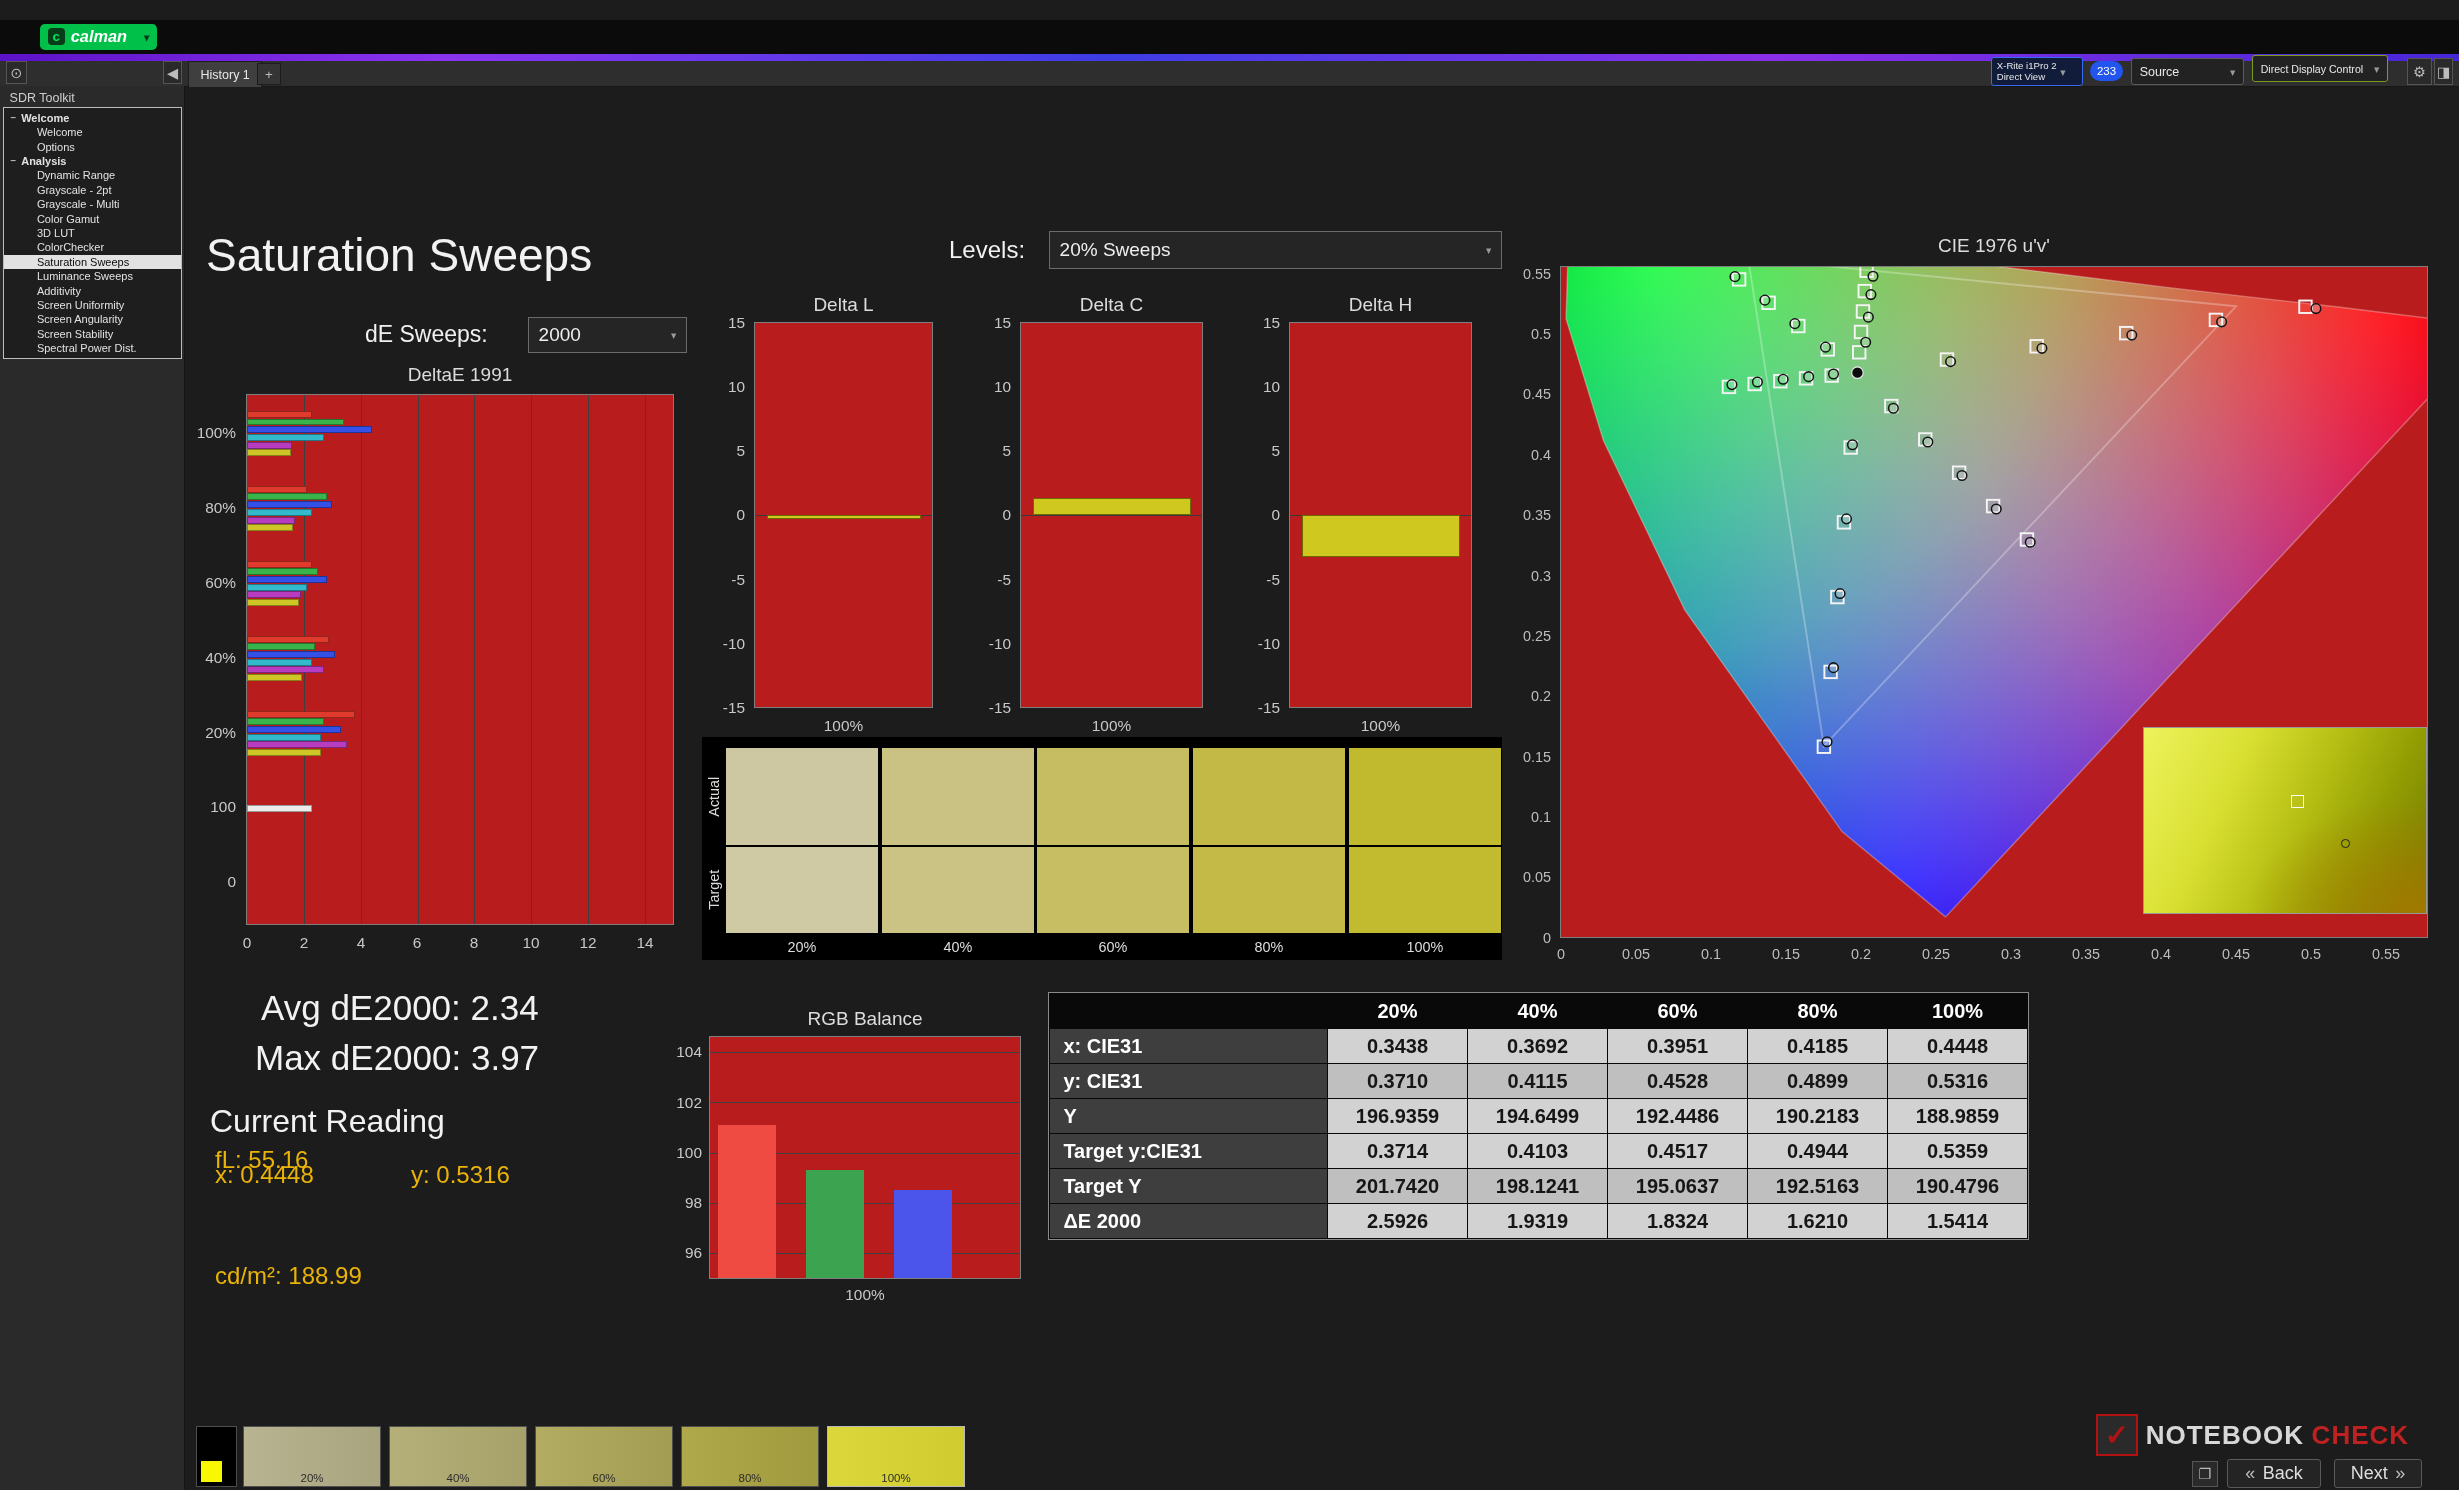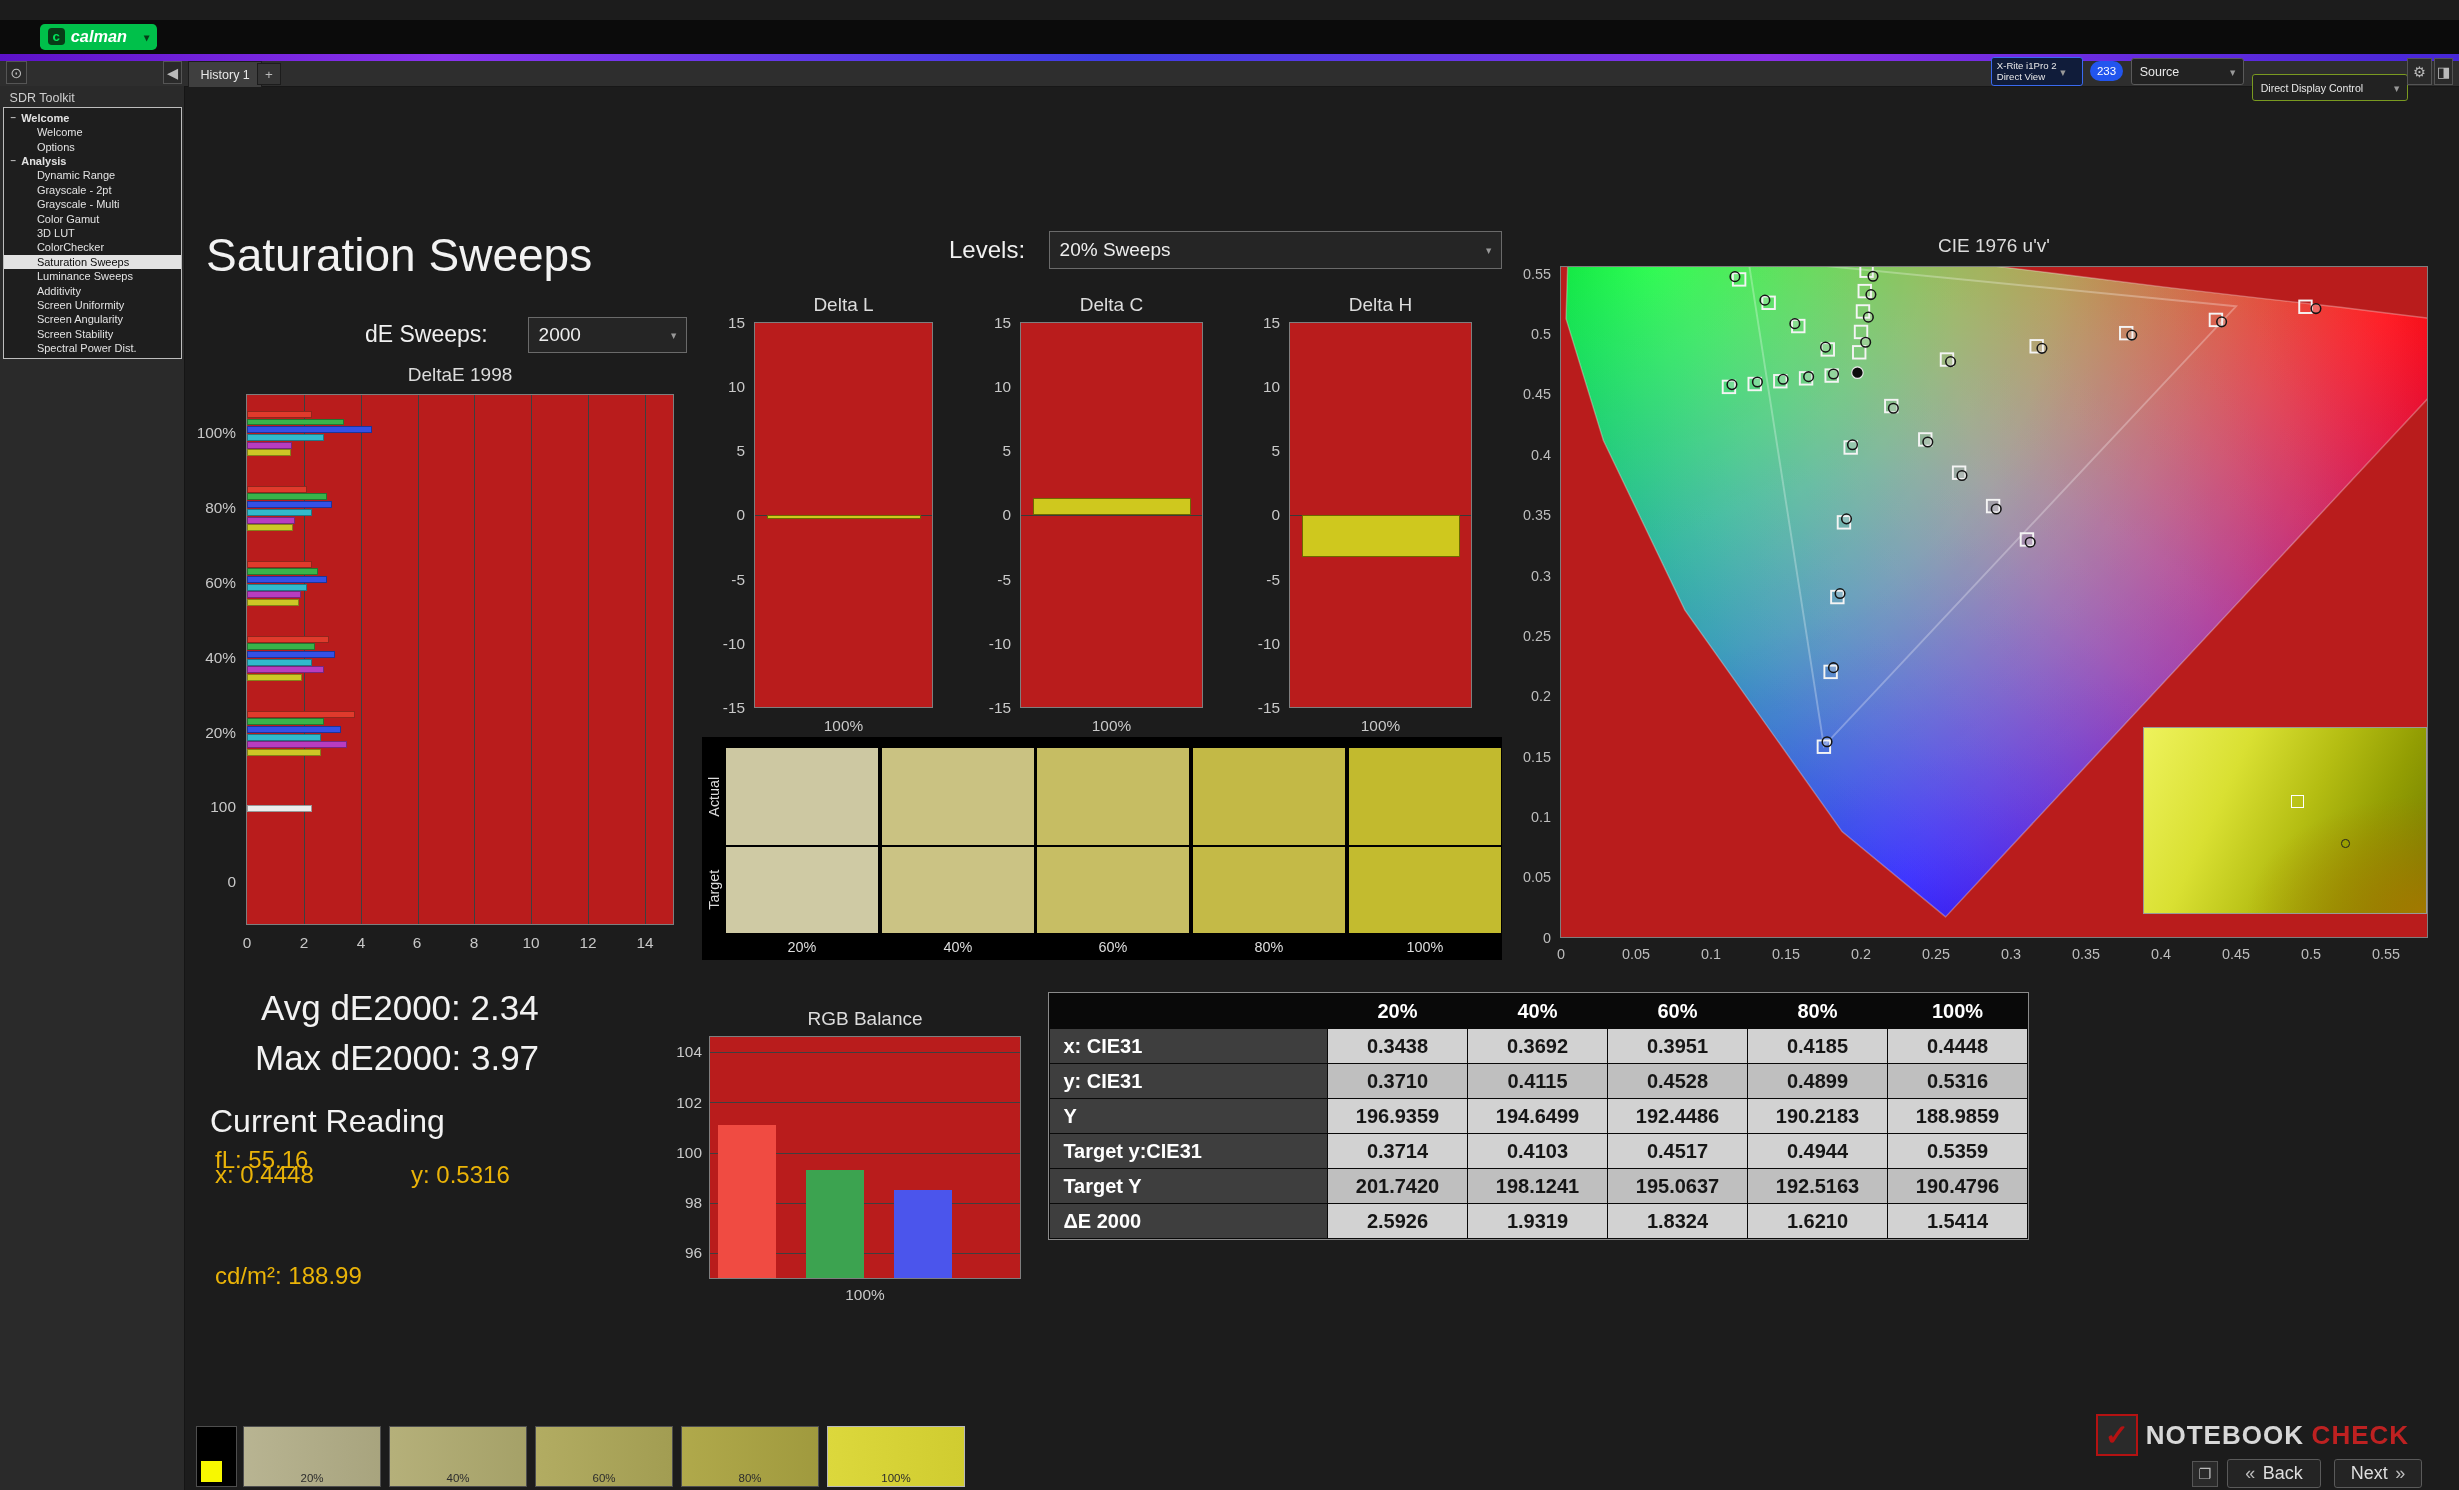--- a/index.html
+++ b/index.html
@@ -107,21 +107,21 @@
       <span>X-Rite i1Pro 2</span>
       <span>Direct View</span>
     </span>
     <span class="caret">▾</span>
   </div>
   <div class="badge">233</div>
   <div class="dd" style="left:2131px;top:58px;width:113px">
     <span style="font-size:12.5px">Source</span>
     <span class="caret">▾</span>
   </div>
-  <div class="dd" style="left:2252px;top:74px;width:156px;border-color:#7a9a20">
+  <div class="dd" style="left:2252px;top:55px;width:136px;border-color:#7a9a20">
     <span style="font-size:10.6px">Direct Display Control</span>
     <span class="caret">▾</span>
   </div>
   <div class="sq-btn" style="left:2407px;top:58px;width:25px;height:27px">⚙</div>
   <div class="sq-btn" style="left:2434px;top:58px;width:19px;height:27px">◨</div>
 
   <div class="sidebar">
     <div class="sidebar-header">SDR Toolkit</div>
     <div class="tree">
         <div class="tree-item bold" style="padding-left: 17.3px;"><span class="expander">−</span><span>Welcome</span></div>
@@ -150,21 +150,21 @@
     <span>2000</span>
     <span class="caret">▾</span>
   </div>
   <div class="label24" style="left:949px;top:236px;font-size:24px">Levels:</div>
   <div class="dropdown" style="left:1049px;top:231px;width:453px;height:38px">
     <span>20% Sweeps</span>
     <span class="caret">▾</span>
   </div>
 
   <div class="plot" style="left:246px;top:394px;width:428px;height:531px">
-      <div class="chart-title" style="left: 0px; right: 0px; top: -31px;">DeltaE 1998</div>
+      <div class="chart-title" style="left: 0px; right: 0px; top: -31px;">DeltaE 1991</div>
       <div class="tick-label" style="left: -19px; top: 539px; width: 38px; text-align: center;">0</div>
       <div class="grid-v" style="left: 57px;"></div>
       <div class="tick-label" style="left: 38px; top: 539px; width: 38px; text-align: center;">2</div>
       <div class="grid-v" style="left: 114px;"></div>
       <div class="tick-label" style="left: 95px; top: 539px; width: 38px; text-align: center;">4</div>
       <div class="grid-v" style="left: 171px;"></div>
       <div class="tick-label" style="left: 151px; top: 539px; width: 38px; text-align: center;">6</div>
       <div class="grid-v" style="left: 227px;"></div>
       <div class="tick-label" style="left: 208px; top: 539px; width: 38px; text-align: center;">8</div>
       <div class="grid-v" style="left: 284px;"></div>

